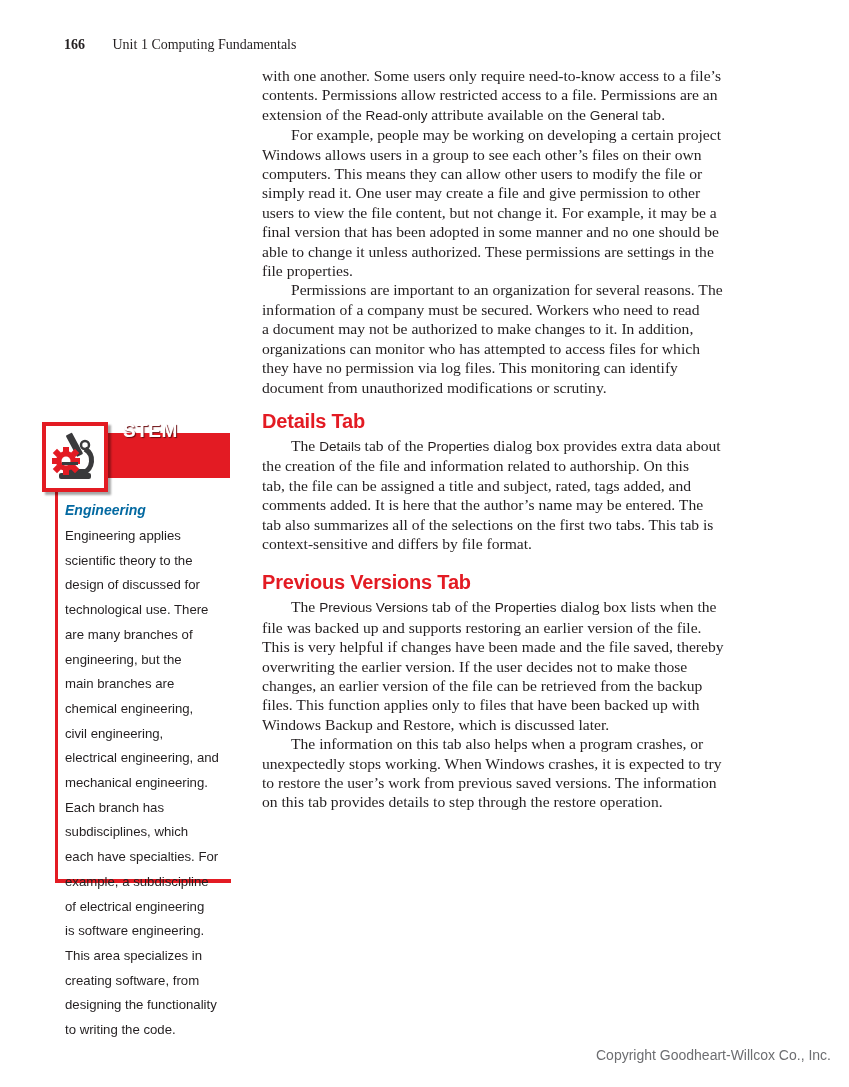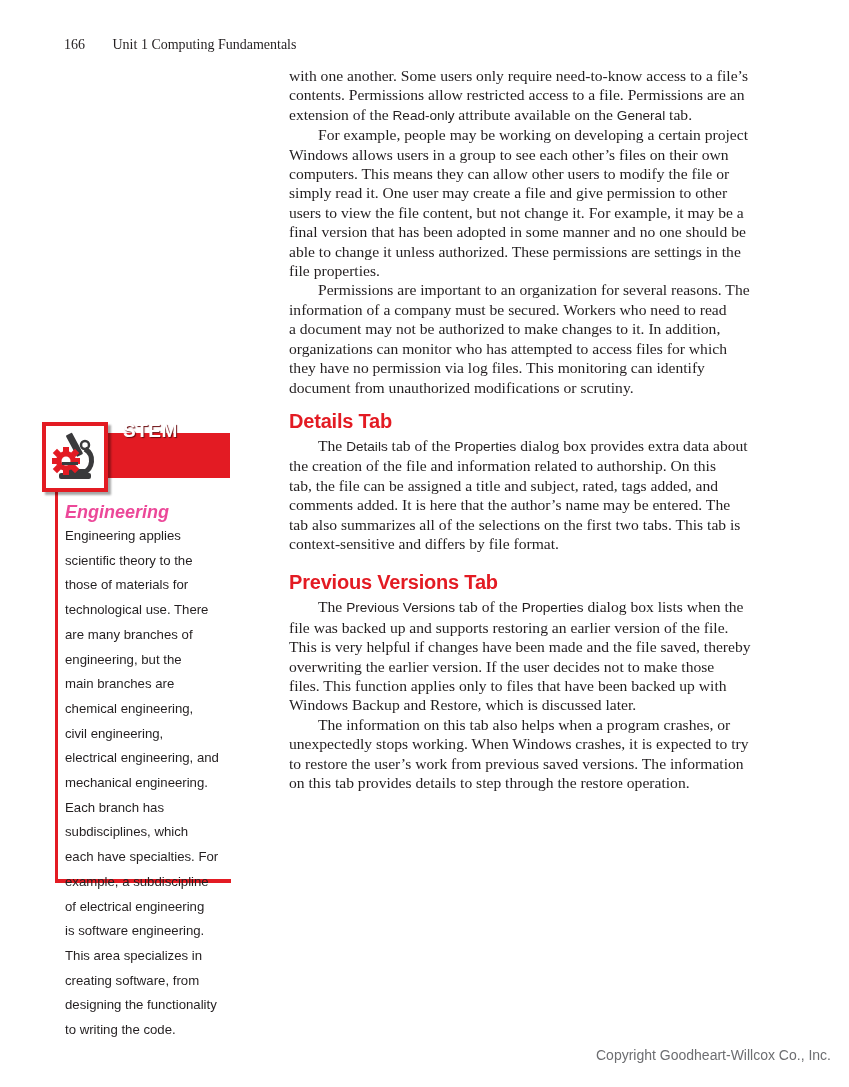--- a/index.html
+++ b/index.html
@@ -4,27 +4,26 @@
   <style>
     html, body { margin: 0; padding: 0; }
     body {
       width: 849px; height: 1087px; background: #ffffff; position: relative; overflow: hidden;
       color: #231f20;
     }
     .running-head {
       position: absolute; left: 64px; top: 37px;
       font-family: "Liberation Serif", "DejaVu Serif", serif; font-size: 14px; color: #231f20;
     }
-    .running-head .page-num { font-weight: normal; margin-right: 24px; }
+    .running-head .page-num { font-weight: bold; margin-right: 24px; }
 
     .main-col {
       position: absolute; left: 262px; top: 66px; width: 505px;
       font-family: "Liberation Serif", "DejaVu Serif", serif; font-size: 15.6px; line-height: 19.4px;
       color: #231f20;
-      margin-left: 27px;
     }
     .main-col p { margin: 0; }
     .main-col b.ui {
       font-family: "Liberation Sans", "DejaVu Sans", sans-serif; font-weight: normal; font-size: 13.6px;
     }
     .line { display: block; white-space: nowrap; }
     .line.first { padding-left: 29px; }
 
     h2.sec {
       margin: 12px 0 3px 0; font-family: "Liberation Sans", "DejaVu Sans", sans-serif; font-weight: bold;
@@ -45,22 +44,22 @@
       font-family: "Liberation Sans", "DejaVu Sans", sans-serif; font-weight: bold; font-size: 19px; color: #ffffff;
       text-shadow: 1px 1px 1px #6b0a0e; letter-spacing: 0.5px;
     }
     .stem-icon-box {
       position: absolute; left: 42px; top: 422px; width: 58px; height: 62px;
       background: #ffffff; border: 4px solid #e31b23; box-shadow: 3px 3px 2px rgba(0,0,0,0.35);
     }
     .stem-icon-box svg { position: absolute; left: 3px; top: 3px; }
     .stem-title {
       position: absolute; left: 65px; top: 502px;
-      font-family: "Liberation Sans", "DejaVu Sans", sans-serif; font-weight: bold; font-style: italic; font-size: 18px;
-      color: #ec4899;
+      font-family: "Liberation Sans", "DejaVu Sans", sans-serif; font-weight: bold; font-style: italic; font-size: 14px;
+      color: #0369a1;
     }
     .stem-body {
       position: absolute; left: 65px; top: 520px; width: 170px;
       font-family: "Liberation Sans", "DejaVu Sans", sans-serif; font-size: 13.2px; line-height: 16.7px; color: #231f20;
     }
     .stem-body .line { white-space: nowrap; margin-top: 8px; }
 
     .copyright {
       position: absolute; left: 596px; top: 1047px;
       font-family: "Liberation Sans", "DejaVu Sans", sans-serif; font-size: 14px; color: #6d6e71;
@@ -110,20 +109,21 @@
     <span class="line">tab also summarizes all of the selections on the first two tabs. This tab is</span>
     <span class="line">context-sensitive and differs by file format.</span>
   </p>
 
   <h2 class="sec second">Previous Versions Tab</h2>
   <p>
     <span class="line first"><span>The </span><b class="ui">Previous Versions</b><span> tab of the </span><b class="ui">Properties</b><span> dialog box lists when the</span></span>
     <span class="line">file was backed up and supports restoring an earlier version of the file.</span>
     <span class="line">This is very helpful if changes have been made and the file saved, thereby</span>
     <span class="line">overwriting the earlier version. If the user decides not to make those</span>
+    <span class="line">changes, an earlier version of the file can be retrieved from the backup</span>
     <span class="line">files. This function applies only to files that have been backed up with</span>
     <span class="line">Windows Backup and Restore, which is discussed later.</span>
   </p>
   <p>
     <span class="line first">The information on this tab also helps when a program crashes, or</span>
     <span class="line">unexpectedly stops working. When Windows crashes, it is expected to try</span>
     <span class="line">to restore the user’s work from previous saved versions. The information</span>
     <span class="line">on this tab provides details to step through the restore operation.</span>
   </p>
 </div>
@@ -152,21 +152,21 @@
       <rect x="23" y="37" width="6" height="6" transform="rotate(45 26 40)"></rect>
     </g>
     <circle cx="17" cy="32" r="4.5" fill="#ffffff"></circle>
     <rect x="13" y="33" width="16" height="3" fill="#3a3a3c"></rect>
   </svg>
 </div>
 <div class="stem-title">Engineering</div>
 <div class="stem-body">
   <span class="line">Engineering applies</span>
   <span class="line">scientific theory to the</span>
-  <span class="line">those of materials for</span>
+  <span class="line">design of discussed for</span>
   <span class="line">technological use. There</span>
   <span class="line">are many branches of</span>
   <span class="line">engineering, but the</span>
   <span class="line">main branches are</span>
   <span class="line">chemical engineering,</span>
   <span class="line">civil engineering,</span>
   <span class="line">electrical engineering, and</span>
   <span class="line">mechanical engineering.</span>
   <span class="line">Each branch has</span>
   <span class="line">subdisciplines, which</span>

